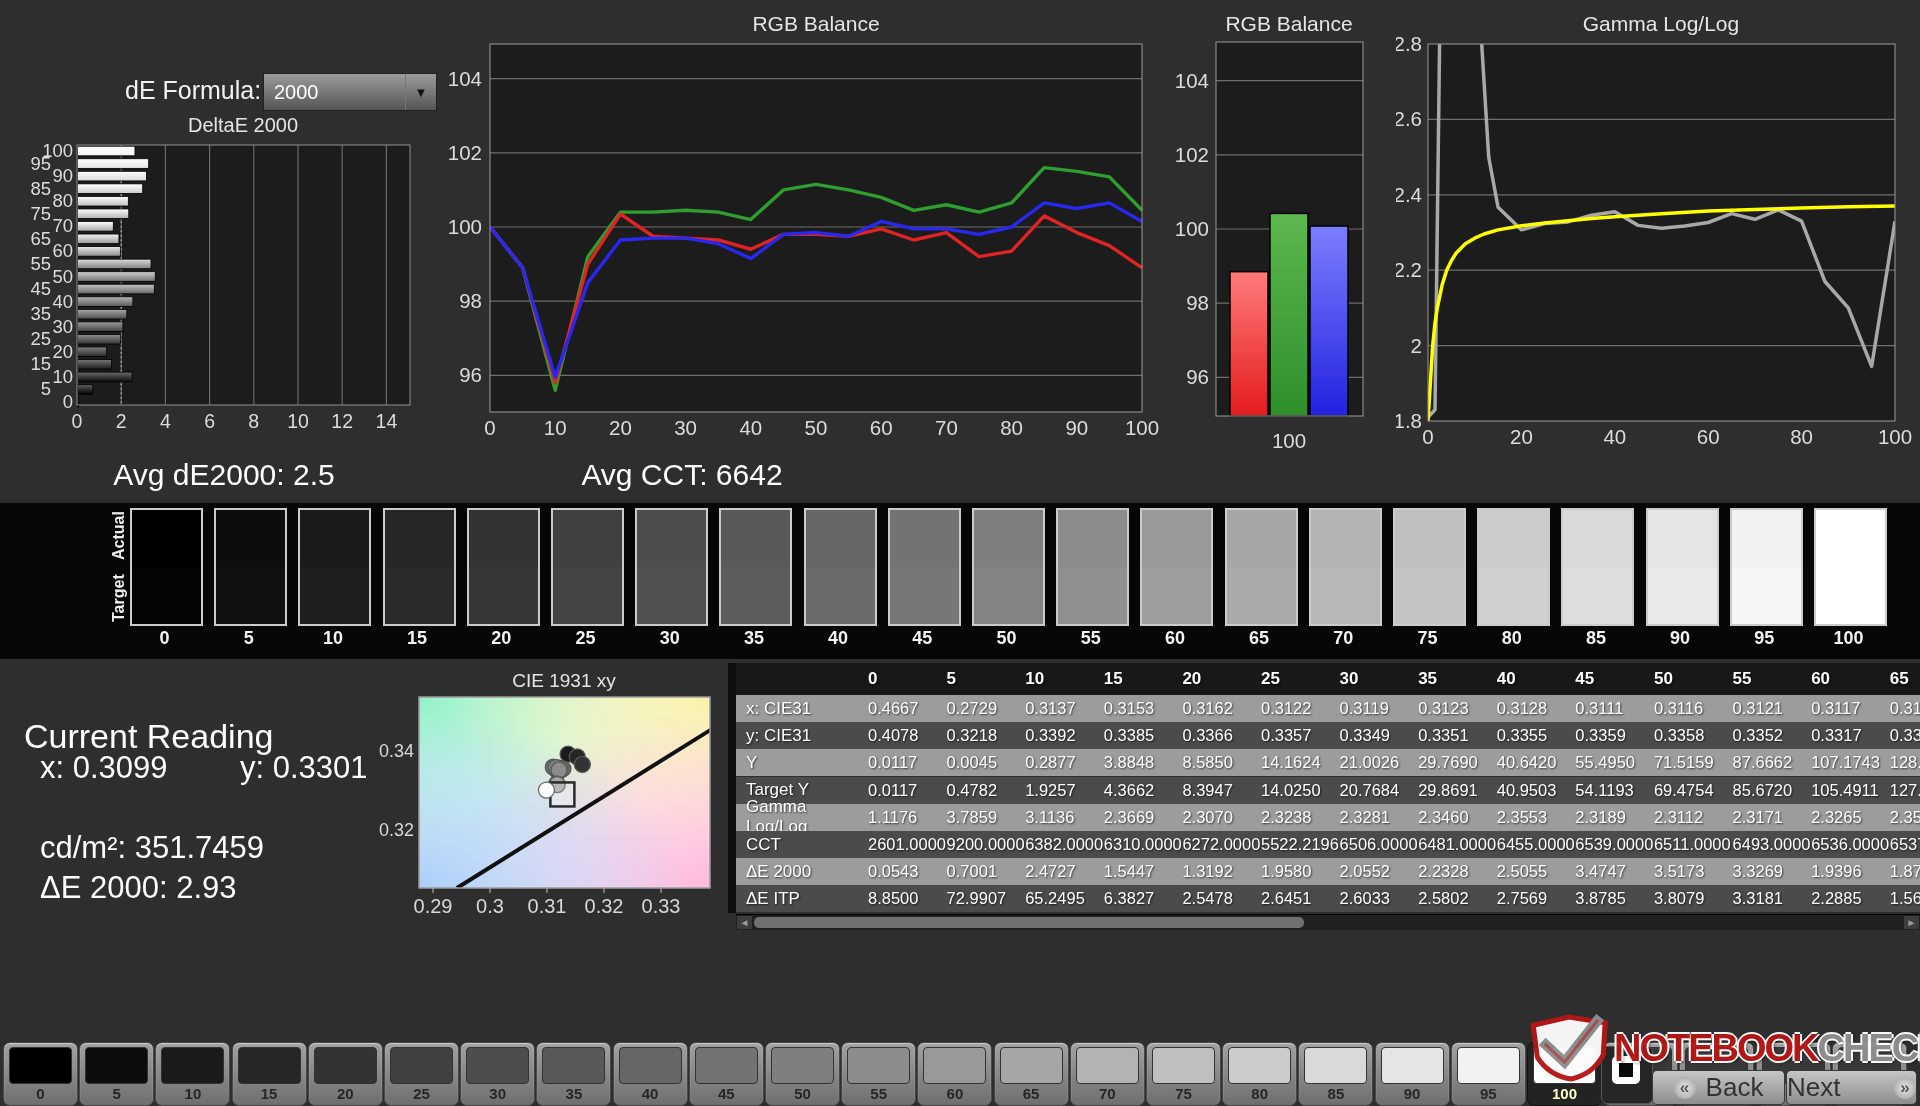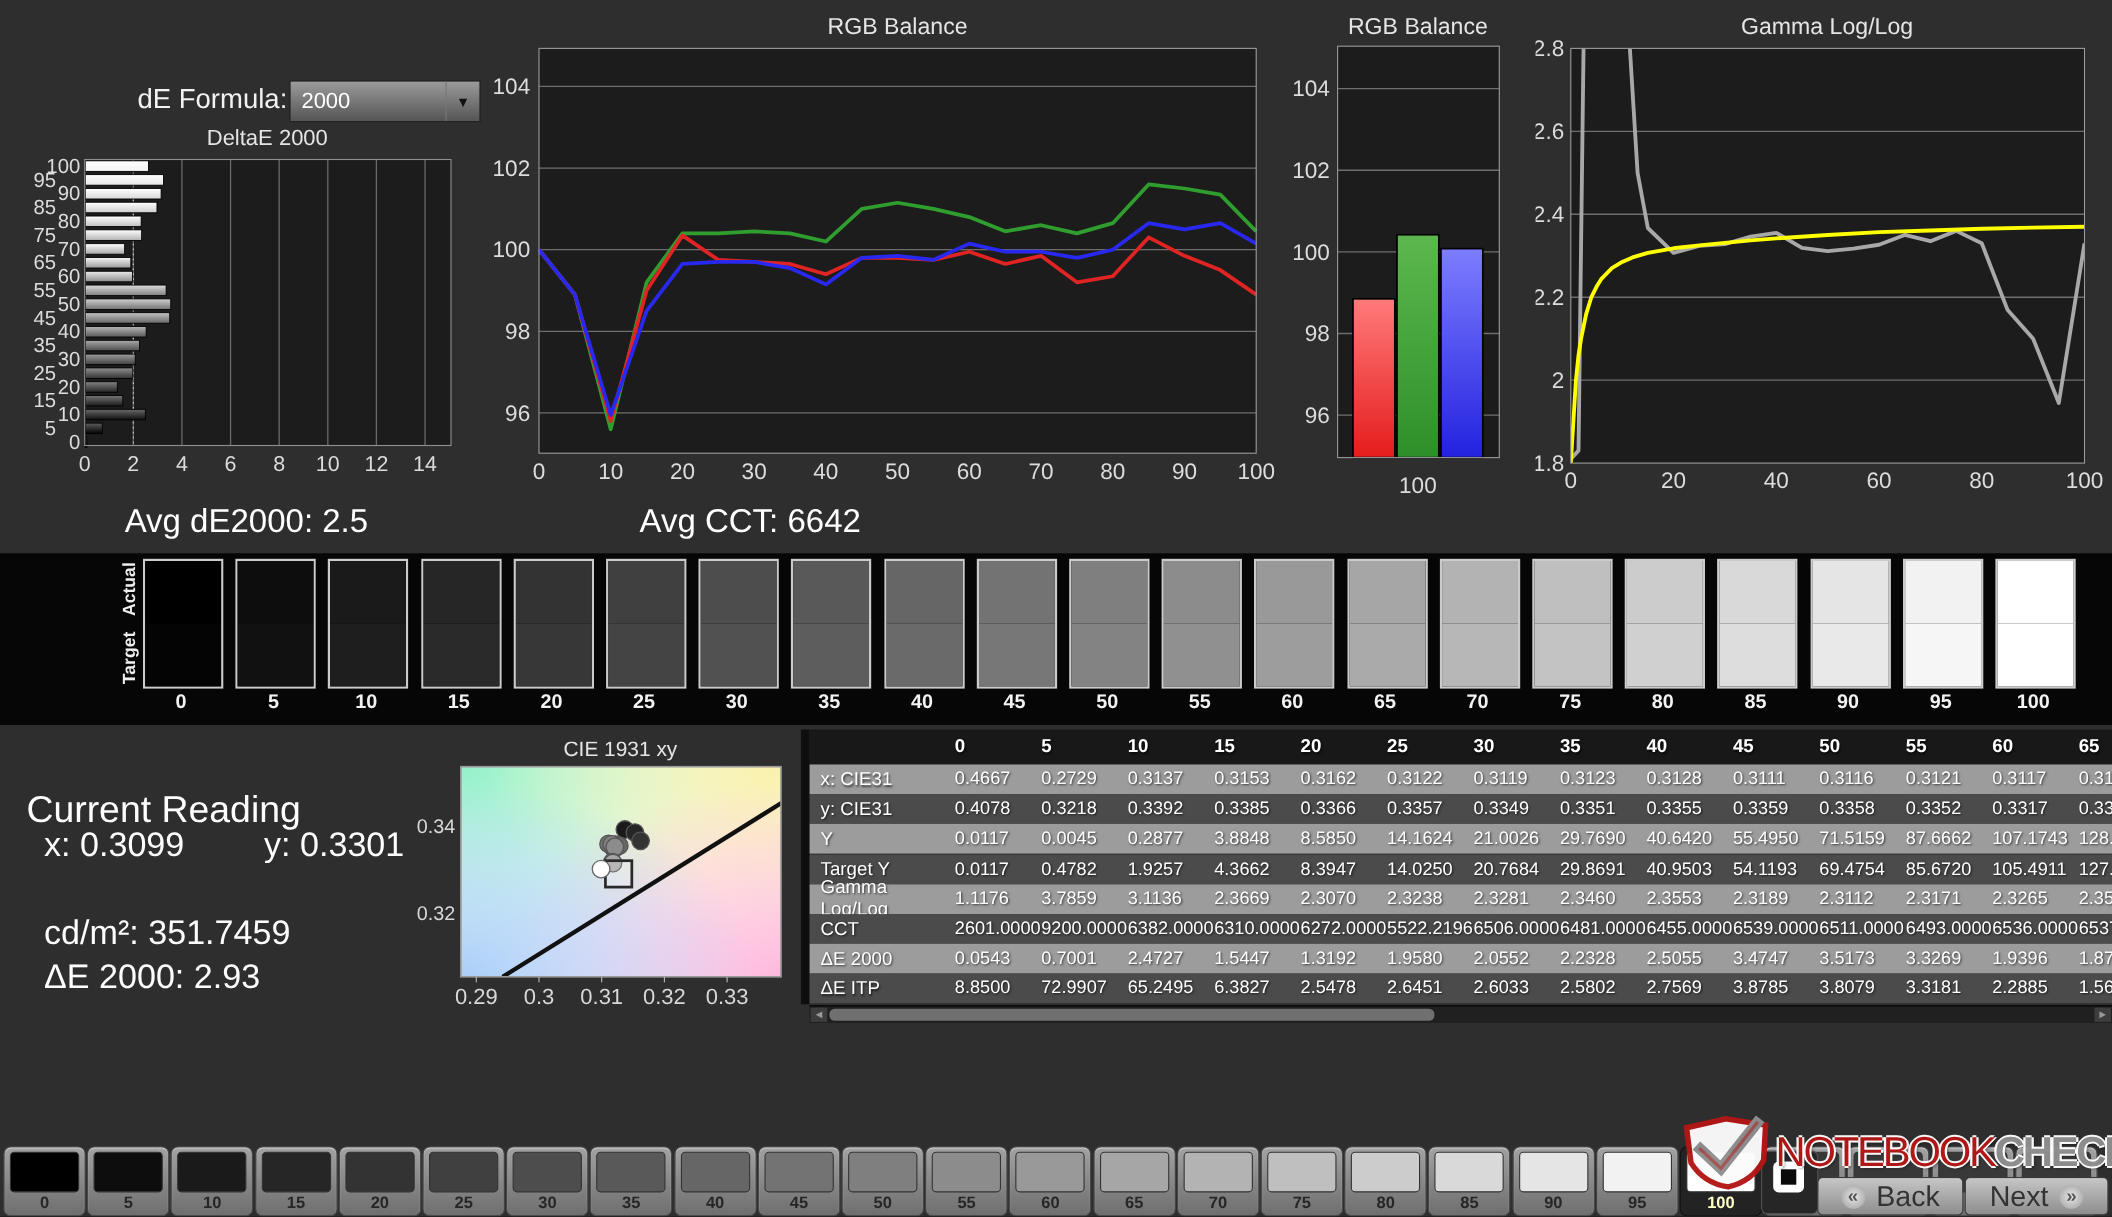--- a/index.html
+++ b/index.html
@@ -52,24 +52,24 @@
   #sqbtn{left:1601px;top:1046px;width:50px;height:56px;background:#262626;border:1px solid #555;
          border-radius:6px;z-index:4;}
   #sqbtn .o{position:absolute;left:10px;top:9px;width:28px;height:28px;background:#fff;border-radius:5px;}
   #sqbtn .i{position:absolute;left:17px;top:16px;width:14px;height:14px;background:#0a0a0a;}
   .navbtn{top:1070px;height:33px;background:linear-gradient(#c6c6c6,#8d8d8d);border:1px solid #3a3a3a;
           border-radius:5px;display:flex;align-items:center;justify-content:center;gap:10px;
           font-size:26px;color:#333;z-index:5;}
   .navbtn .circ{width:22px;height:22px;border-radius:50%;background:radial-gradient(#e8e8e8,#9a9a9a);
                 font-size:17px;font-weight:bold;color:#555;line-height:22px;text-align:center;}
   #back-btn{left:1652px;width:131px;}
-  #next-btn{left:1786px;width:129px;}
+  #next-btn{left:1786px;width:129px;justify-content:space-between;}
   
   #logo{left:1526px;top:1014px;z-index:10;display:flex;align-items:center;opacity:0.97;}
-  #logo .t1{font-size:38px;font-weight:400;letter-spacing:-2px;color:#b41616;
+  #logo .t1{font-size:38px;font-weight:700;letter-spacing:-2px;color:#b41616;
      text-shadow:-2px 0 0 #fff,2px 0 0 #fff,0 -2px 0 #fff,0 2px 0 #fff,2px 2px 3px rgba(0,0,0,.5);}
   #logo .t2{font-size:38px;font-weight:800;letter-spacing:-2px;color:#8f8f8f;
      text-shadow:-2px 0 0 #fff,2px 0 0 #fff,0 -2px 0 #fff,0 2px 0 #fff,2px 2px 3px rgba(0,0,0,.5);}
   svg text{font-family:"Liberation Sans","DejaVu Sans",sans-serif;}
 </style>
 </head>
 <body>
 
 <div id="screen">
 

